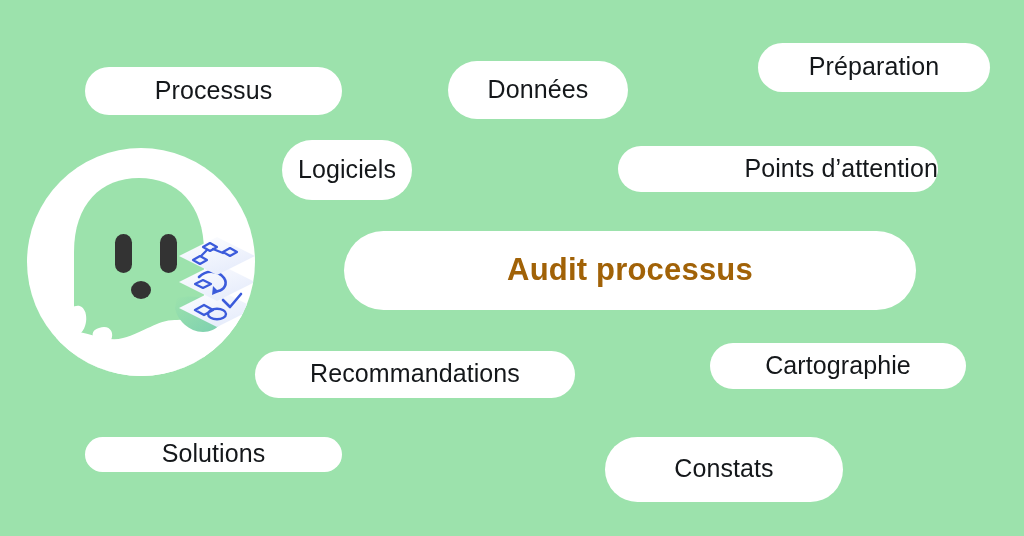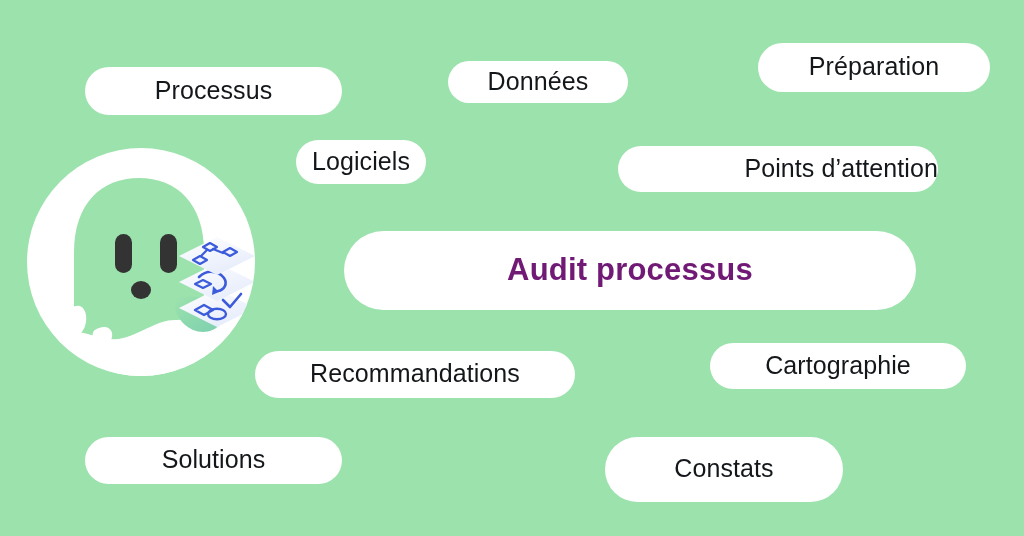--- a/index.html
+++ b/index.html
@@ -36,21 +36,21 @@
     user-select: none;
   }
   .pill-label {
     display: block;
     line-height: 1;
     padding-bottom: 2px;
   }
 
   
   .pill.center {
-    color: #701a75;
+    color: #a16207;
     font-size: 31px;
     font-weight: bold;
     letter-spacing: 0.2px;
   }
 
   
   #mascot {
     position: absolute;
     left: 27px;
     top: 148px;
@@ -126,39 +126,39 @@
           </g>
         </g>
       </g>
     </svg>
   </div>
 
   <div id="pill-layer">
       <div class="pill" style="left: 85px; top: 67px; width: 257px; height: 48px;">
         <span class="pill-label">Processus</span>
       </div>
-      <div class="pill" style="left: 448px; top: 61px; width: 180px; height: 42px;">
+      <div class="pill" style="left: 448px; top: 61px; width: 180px; height: 58px;">
         <span class="pill-label">Données</span>
       </div>
       <div class="pill" style="left: 758px; top: 43px; width: 232px; height: 49px;">
         <span class="pill-label">Préparation</span>
       </div>
-      <div class="pill" style="left: 296px; top: 140px; width: 130px; height: 44px;">
+      <div class="pill" style="left: 282px; top: 140px; width: 130px; height: 60px;">
         <span class="pill-label">Logiciels</span>
       </div>
       <div class="pill" style="left: 618px; top: 146px; width: 320px; height: 46px; justify-content: flex-end;">
         <span class="pill-label">Points d’attention</span>
       </div>
       <div class="pill" style="left: 255px; top: 351px; width: 320px; height: 47px;">
         <span class="pill-label">Recommandations</span>
       </div>
       <div class="pill" style="left: 710px; top: 343px; width: 256px; height: 46px;">
         <span class="pill-label">Cartographie</span>
       </div>
-      <div class="pill" style="left: 85px; top: 437px; width: 257px; height: 47px;">
+      <div class="pill" style="left: 85px; top: 437px; width: 257px; height: 35px;">
         <span class="pill-label">Solutions</span>
       </div>
       <div class="pill" style="left: 605px; top: 437px; width: 238px; height: 65px;">
         <span class="pill-label">Constats</span>
       </div>
     </div>
 
   <div class="pill center" id="center-pill" style="left: 344px; top: 231px; width: 572px; height: 79px;">
     <span class="pill-label">Audit processus</span>
   </div>

